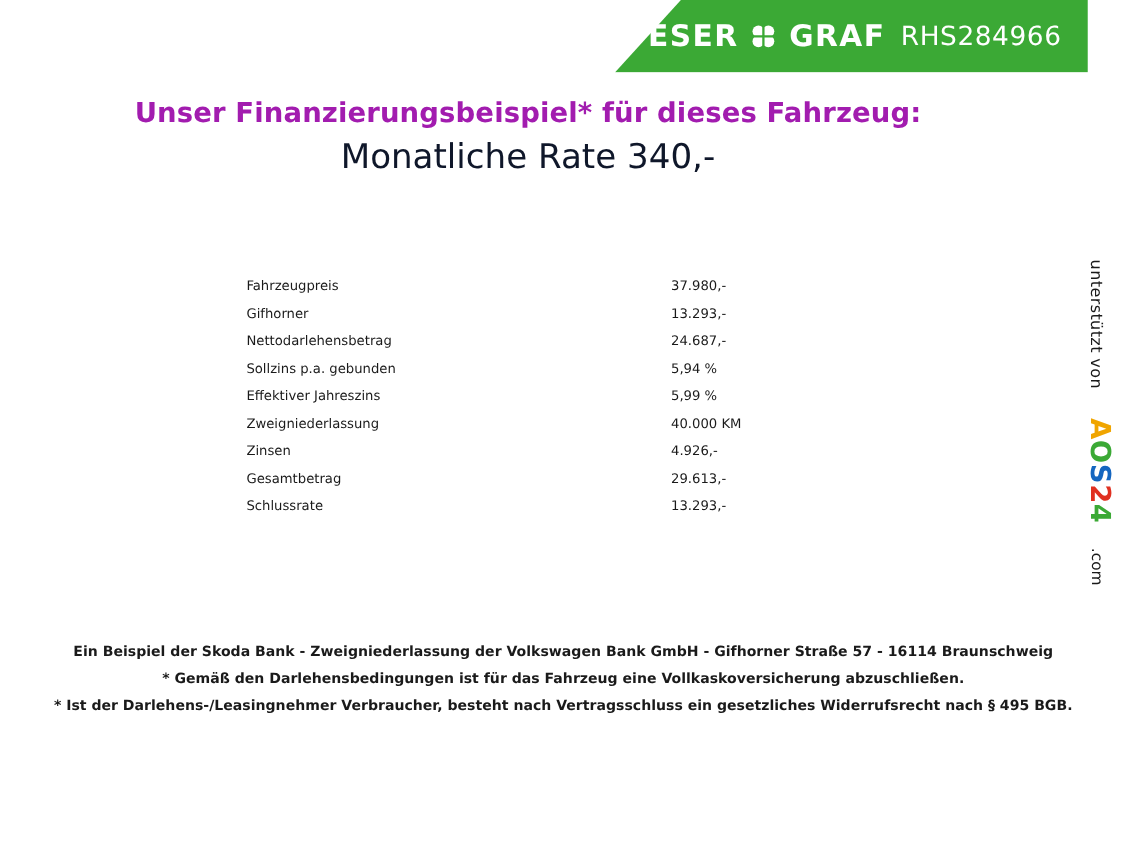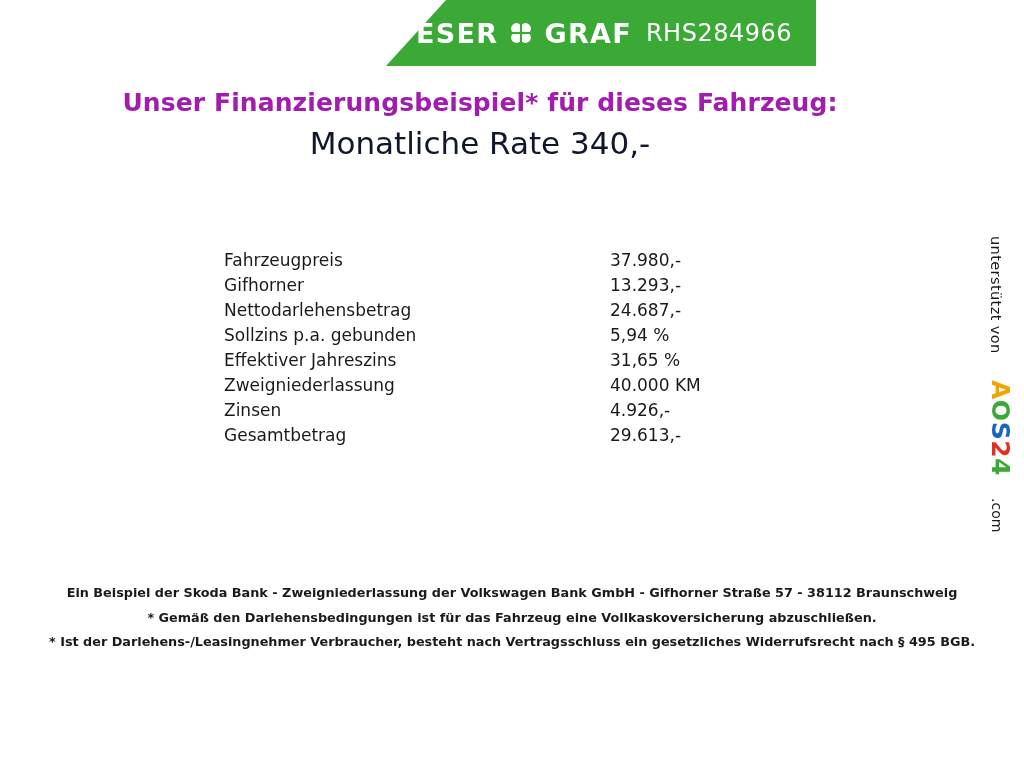--- a/index.html
+++ b/index.html
@@ -14,21 +14,21 @@
     color: #1a1a1a;
     overflow: hidden;
     position: relative;
   }
 
   
   .header-banner {
     position: absolute;
     top: 0;
     left: 0;
-    width: 816px;
+    width: 989px;
     height: 66px;
     overflow: hidden;
   }
   .banner-shape {
     position: absolute;
     top: 0;
     right: 0;
     width: 430px;
     height: 66px;
     background: #3ba935;
@@ -95,21 +95,21 @@
 
   
   .finance-table {
     position: absolute;
     top: 252px;
     left: 224px;
     width: 560px;
     border-collapse: collapse;
   }
   .finance-table td {
-    font-size: 17px;
+    font-size: 12px;
     color: #1a1a1a;
     padding: 0 0 8px 0;
     vertical-align: top;
     line-height: 17px;
   }
   .finance-table td.label-cell {
     width: 386px;
     white-space: nowrap;
   }
   .finance-table td.value-cell {
@@ -228,42 +228,46 @@
     <tr>
       <td class="label-cell">Nettodarlehensbetrag</td>
       <td class="value-cell">24.687,-</td>
     </tr>
     <tr>
       <td class="label-cell">Sollzins p.a. gebunden</td>
       <td class="value-cell">5,94 %</td>
     </tr>
     <tr>
       <td class="label-cell">Effektiver Jahreszins</td>
-      <td class="value-cell">31,65 %</td>
+      <td class="value-cell">5,99 %</td>
     </tr>
     <tr>
       <td class="label-cell">Zweigniederlassung</td>
       <td class="value-cell">40.000 KM</td>
     </tr>
     <tr>
       <td class="label-cell">Zinsen</td>
       <td class="value-cell">4.926,-</td>
     </tr>
     <tr>
       <td class="label-cell">Gesamtbetrag</td>
       <td class="value-cell">29.613,-</td>
+    </tr>
+    <tr>
+      <td class="label-cell">Schlussrate</td>
+      <td class="value-cell">13.293,-</td>
     </tr>
   </tbody>
 </table>
 
 <div class="side-credit">
   <div class="side-credit-text">unterstützt von</div>
   <div class="side-logo">
     <span class="l-a">A</span><span class="l-o">O</span><span class="l-s">S</span><span class="l-2">2</span><span class="l-4">4</span>
   </div>
   <div class="side-dom">.com</div>
 </div>
 
 <div class="footer-block">
-  <div class="footer-line spaced">Ein Beispiel der Skoda Bank - Zweigniederlassung der Volkswagen Bank GmbH - Gifhorner Straße 57 - 38112 Braunschweig</div>
+  <div class="footer-line spaced">Ein Beispiel der Skoda Bank - Zweigniederlassung der Volkswagen Bank GmbH - Gifhorner Straße 57 - 16114 Braunschweig</div>
   <div class="footer-line spaced">* Gemäß den Darlehensbedingungen ist für das Fahrzeug eine Vollkaskoversicherung abzuschließen.</div>
   <div class="footer-line">* Ist der Darlehens-/Leasingnehmer Verbraucher, besteht nach Vertragsschluss ein gesetzliches Widerrufsrecht nach § 495 BGB.</div>
 </div>
 
 </body></html>

